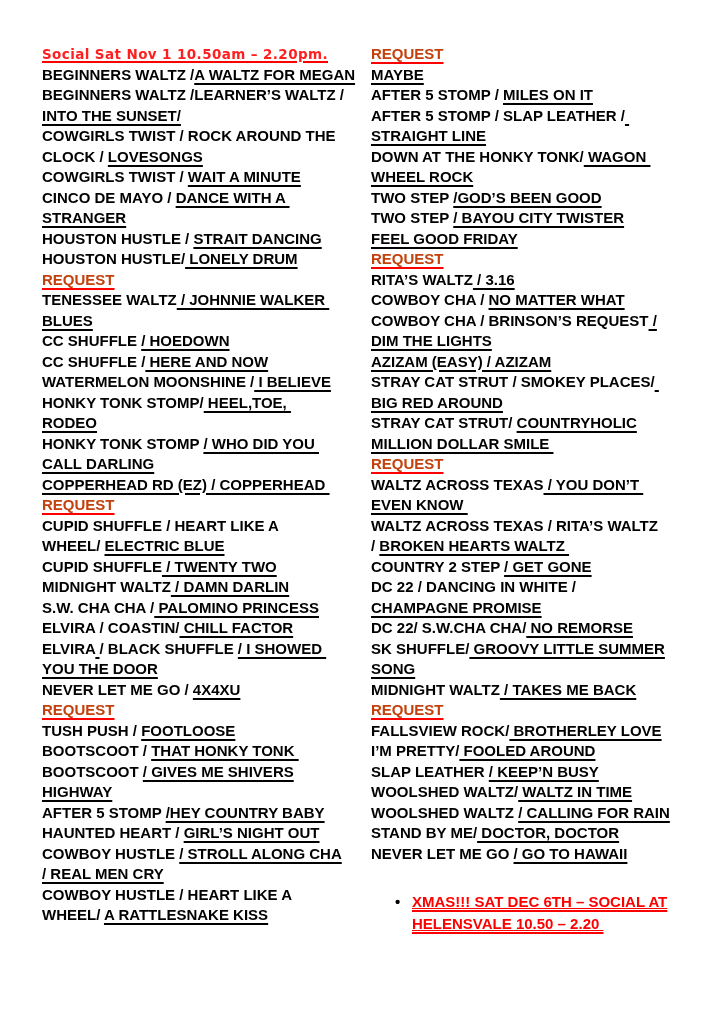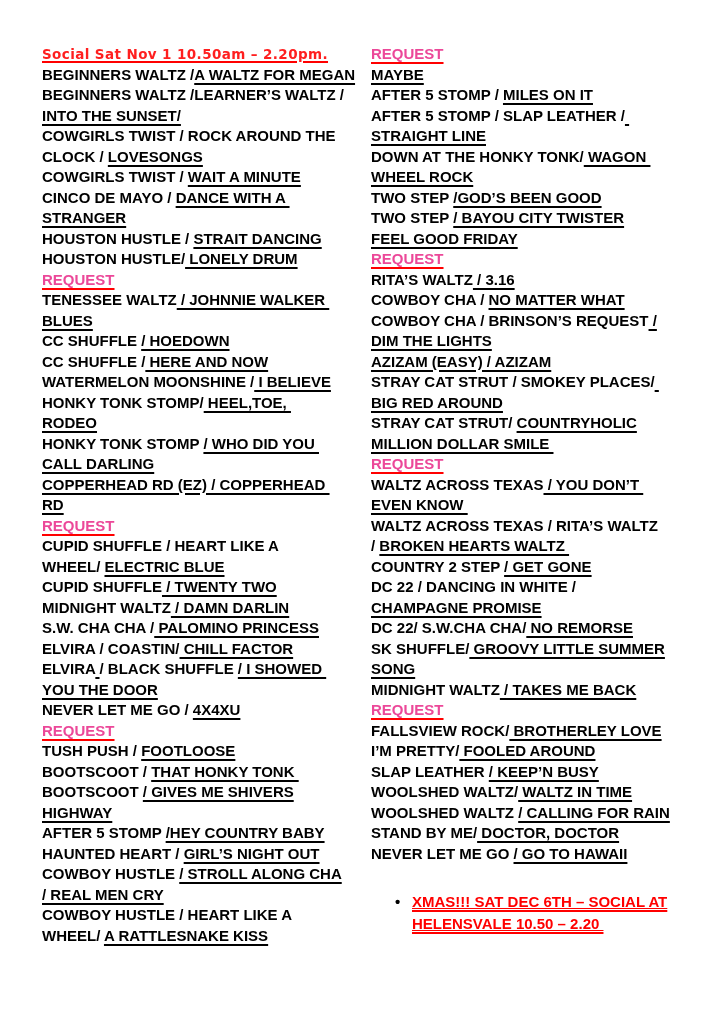--- a/index.html
+++ b/index.html
@@ -5,21 +5,21 @@
   html,body{margin:0;padding:0;background:#ffffff;}
   .page{
     position:relative;width:724px;height:1023px;background:#ffffff;overflow:hidden;
     font-family:"Liberation Sans",sans-serif;font-weight:700;color:#000000;
   }
   .col{position:absolute;top:44px;font-size:15px;line-height:20.5px;}
   .col-left{left:42px;width:327px;}
   .col-right{left:371px;width:350px;}
   .line{white-space:pre;}
   .u{text-decoration:underline;text-decoration-thickness:2px;text-underline-offset:3px;}
-  .red{color:#ec4899;}
+  .red{color:#c2410c;}
   .red .u{text-decoration-color:#ff0000;}
   .script{
     font-family:"DejaVu Sans",sans-serif;font-weight:700;font-size:13.5px;
     color:#ff1f1f;letter-spacing:0.4px;
   }
   .script .u{text-decoration-thickness:1.5px;text-underline-offset:2px;}
   .footer{
     position:absolute;left:395px;top:891px;width:310px;
     font-size:15px;line-height:21.5px;color:#ff0000;
   }
@@ -52,21 +52,20 @@
       <div class="line"><span>TENESSEE WALTZ</span><span class="u"> / JOHNNIE WALKER </span></div>
       <div class="line"><span class="u">BLUES</span></div>
       <div class="line"><span>CC SHUFFLE </span><span class="u">/ HOEDOWN</span></div>
       <div class="line"><span>CC SHUFFLE /</span><span class="u"> HERE AND NOW</span></div>
       <div class="line"><span>WATERMELON MOONSHINE /</span><span class="u"> I BELIEVE</span></div>
       <div class="line"><span>HONKY TONK STOMP/</span><span class="u"> HEEL,TOE, </span></div>
       <div class="line"><span class="u">RODEO</span></div>
       <div class="line"><span>HONKY TONK STOMP </span><span class="u">/ WHO DID YOU </span></div>
       <div class="line"><span class="u">CALL DARLING</span></div>
       <div class="line"><span class="u">COPPERHEAD RD (EZ) / COPPERHEAD </span></div>
-      <div class="line"><span class="u">RD</span></div>
       <div class="line red"><span class="u">REQUEST</span></div>
       <div class="line"><span>CUPID SHUFFLE / HEART LIKE A</span></div>
       <div class="line"><span>WHEEL/ </span><span class="u">ELECTRIC BLUE</span></div>
       <div class="line"><span>CUPID SHUFFLE</span><span class="u"> / TWENTY TWO</span></div>
       <div class="line"><span>MIDNIGHT WALTZ</span><span class="u"> / DAMN DARLIN</span></div>
       <div class="line"><span>S.W. CHA CHA /</span><span class="u"> PALOMINO PRINCESS</span></div>
       <div class="line"><span>ELVIRA / COASTIN/</span><span class="u"> CHILL FACTOR</span></div>
       <div class="line"><span>ELVIRA</span><span class="u"> </span><span>/ BLACK SHUFFLE </span><span class="u">/ I SHOWED </span></div>
       <div class="line"><span class="u">YOU THE DOOR</span></div>
       <div class="line"><span>NEVER LET ME GO / </span><span class="u">4X4XU</span></div>

